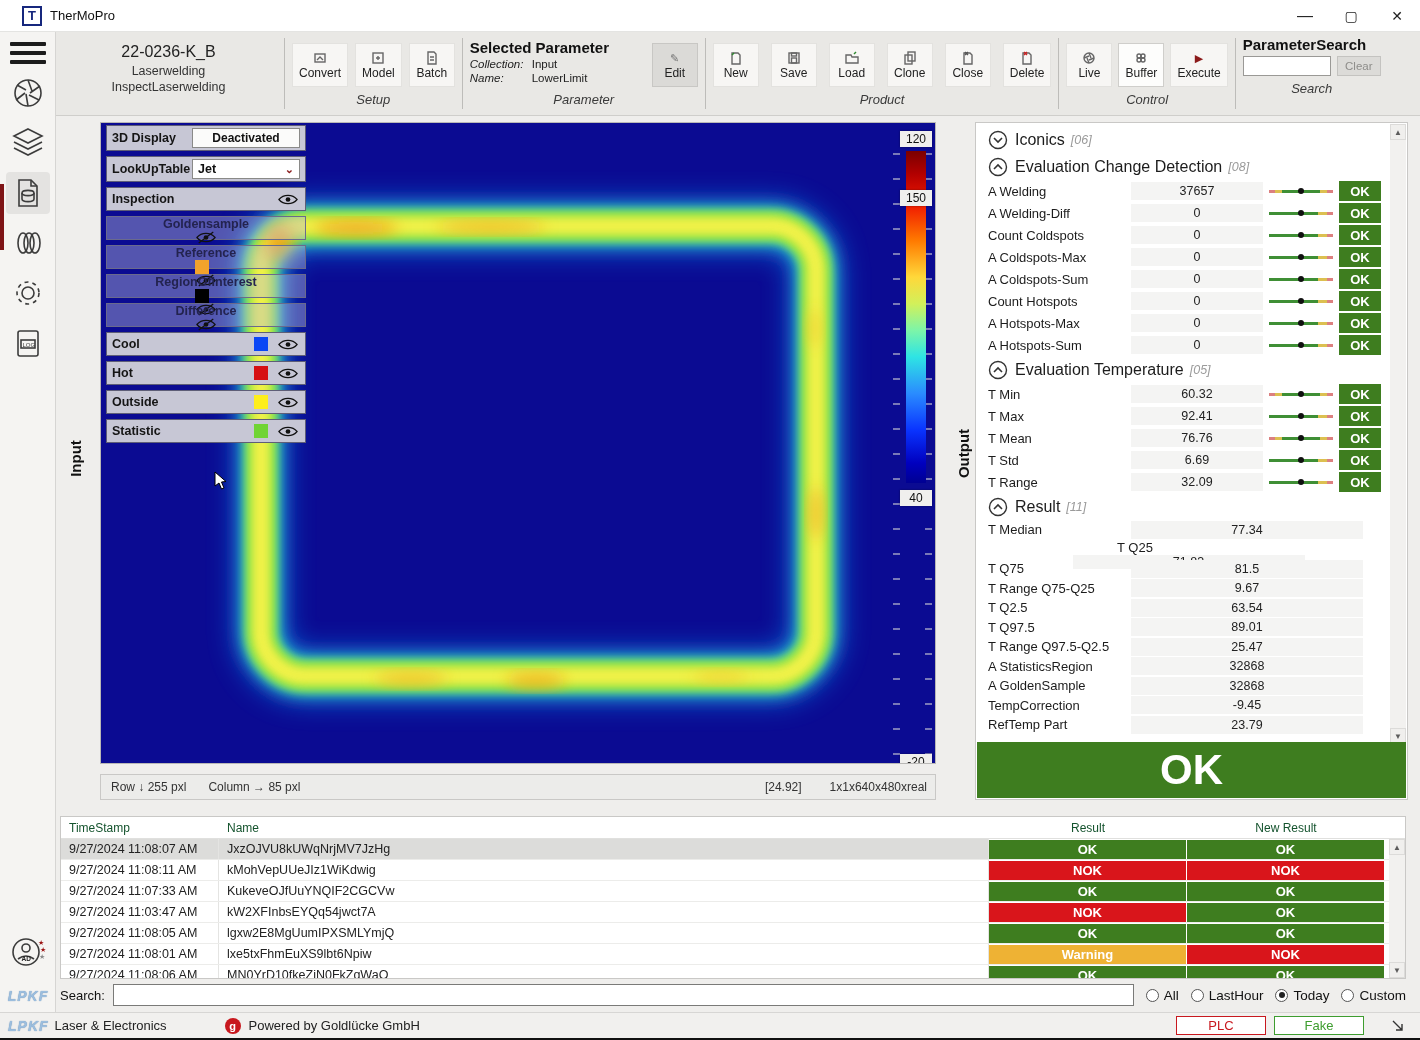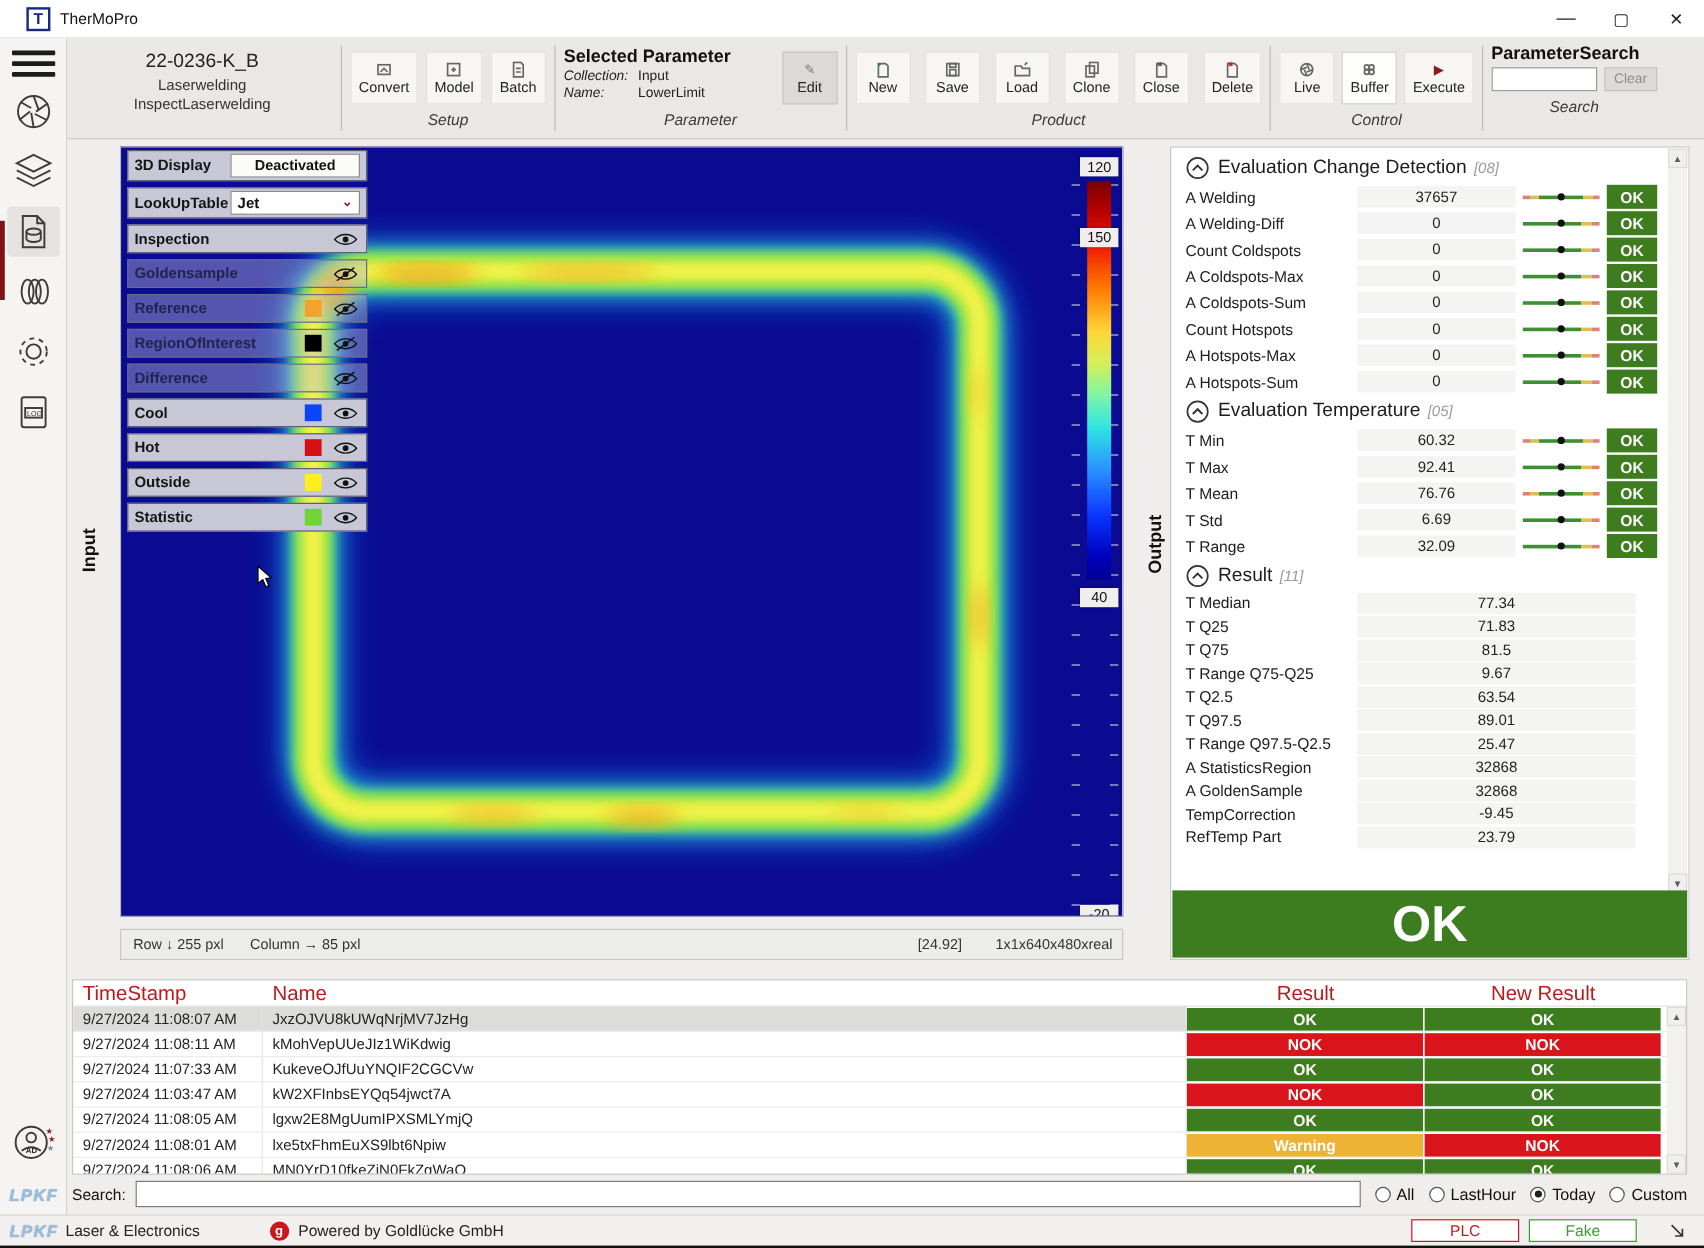--- a/index.html
+++ b/index.html
@@ -71,21 +71,21 @@
     background:repeating-linear-gradient(to bottom,#7a7ab8 0 2px,transparent 2px 25px);}
   .ct-l{left:792px;} .ct-r{right:3px;}
   .clabel{position:absolute;left:799px;width:32px;height:16px;background:#f0efed;color:#111;
     font-size:12px;text-align:center;line-height:16px;box-shadow:0 0 2px rgba(0,0,0,.4);}
   
   .lpanel{position:absolute;left:5px;top:2px;width:200px;}
   .lrow{height:24px;margin-bottom:5px;background:#c7c7d5;border:1px solid #5e5e77;
     display:flex;align-items:center;padding:0 5px;font-weight:bold;}
   .lrow-tall{height:26px;}
   .llabel{font-size:12.5px;color:#151515;flex:1 1 auto;white-space:nowrap;}
-  .lrow.hidden{background:rgba(186,188,216,.42);border-color:#6a6a8d;}
+  .lrow.hidden{background:rgba(186,188,216,.42);border-color:#6a6a8d;flex-direction:column;}
   .lrow.hidden .llabel{color:#23234f;}
   .swatch{width:14px;height:14px;margin-right:8px;flex:0 0 auto;}
   .eye{width:24px;display:flex;justify-content:center;flex:0 0 auto;}
   .eye svg{width:20px;height:13px;}
   .eye .slash{visibility:hidden;}
   .lrow.hidden .slash{visibility:visible;}
   .deact-btn{width:108px;height:20px;background:#fbfbfa;border:1px solid #8a8a88;font-size:12px;
     display:flex;align-items:center;justify-content:center;color:#111;}
   .lut-box{width:108px;height:20px;background:#fff;border:1px solid #8a8a88;font-size:12.5px;
     display:flex;align-items:center;padding:0 5px;color:#111;}
@@ -121,21 +121,21 @@
   .scr-btn{position:absolute;left:0;width:16px;height:16px;background:#f0efed;border:1px solid #dcdbd9;
     color:#5c5c5c;font-size:8px;display:flex;align-items:center;justify-content:center;}
   .okbanner{position:absolute;left:1px;right:1px;bottom:1px;height:56px;color:#fff;
     font-size:42px;font-weight:bold;display:flex;align-items:center;justify-content:center;}
 
   
   .history{position:absolute;left:60px;top:816px;width:1346px;height:163px;background:#fff;
     border:1px solid #c9c8c6;overflow:hidden;}
   .hgrid{display:grid;grid-template-columns:158px 770px 198px 198px;}
   .hhead{height:22px;align-items:center;border-bottom:1px solid #e0e0de;}
-  .hh{font-size:17px;color:#b91c1c;padding-left:8px;}
+  .hh{font-size:12px;color:#14532d;padding-left:8px;}
   .hh.c{text-align:center;padding-left:0;}
   .hrow{height:21px;border-bottom:1px solid #ececea;align-items:stretch;}
   .hrow.selected .ts,.hrow.selected .nm{background:#dcdcda;}
   .hc{font-size:12.5px;color:#222;display:flex;align-items:center;padding-left:8px;
     border-right:1px solid #e4e4e2;white-space:nowrap;overflow:hidden;}
   .hc.rs,.hc.nr{padding:0;border-right:1px solid #fff;display:block;}
   .pill{display:block;height:19px;margin-top:1px;color:#fff;font-weight:bold;font-size:13px;
     text-align:center;line-height:19px;}
   .h-scroll{position:absolute;right:0;top:22px;bottom:0;width:16px;background:#f2f1ef;}
 
@@ -570,20 +570,28 @@
   <span class="s4">1x1x640x480xreal</span>
 </div>
 
 <div class="side-label" style="left:938px;top:445px;width:50px;text-align:center;">Output</div>
 
 <div class="rp">
   <div class="rp-content">
     <div class="sec-h">
       <span class="chevc"><svg width="20" height="20" viewBox="0 0 20 20">
             <circle cx="10" cy="10" r="8.5" fill="none" stroke="#333" stroke-width="1.4"></circle>
+            <polyline points="6,8 10,12 14,8" fill="none" stroke="#333" stroke-width="1.6"></polyline>
+          </svg></span>
+      <span class="sec-title">Iconics</span>
+      <span class="sec-count">[06]</span>
+    </div>
+    <div class="sec-h">
+      <span class="chevc"><svg width="20" height="20" viewBox="0 0 20 20">
+            <circle cx="10" cy="10" r="8.5" fill="none" stroke="#333" stroke-width="1.4"></circle>
             <polyline points="6,12 10,8 14,12" fill="none" stroke="#333" stroke-width="1.6"></polyline>
           </svg></span>
       <span class="sec-title">Evaluation Change Detection</span>
       <span class="sec-count">[08]</span>
     </div>
 
     <div class="orow">
         <span class="olabel">A Welding</span>
         <span class="oval">37657</span>
         <span class="gauge full">
@@ -702,21 +710,21 @@
             <circle cx="10" cy="10" r="8.5" fill="none" stroke="#333" stroke-width="1.4"></circle>
             <polyline points="6,12 10,8 14,12" fill="none" stroke="#333" stroke-width="1.6"></polyline>
           </svg></span>
       <span class="sec-title">Result</span>
       <span class="sec-count">[11]</span>
     </div>
     <div class="orow" style="height:19.5px;">
         <span class="olabel">T Median</span>
         <span class="oval wide">77.34</span>
       </div>
-    <div class="orow" style="height:19.5px;">
+    <div class="orow" style="height:19.5px;flex-direction:column;">
         <span class="olabel">T Q25</span>
         <span class="oval wide">71.83</span>
       </div>
     <div class="orow" style="height:19.5px;">
         <span class="olabel">T Q75</span>
         <span class="oval wide">81.5</span>
       </div>
     <div class="orow" style="height:19.5px;">
         <span class="olabel">T Range Q75-Q25</span>
         <span class="oval wide">9.67</span>

